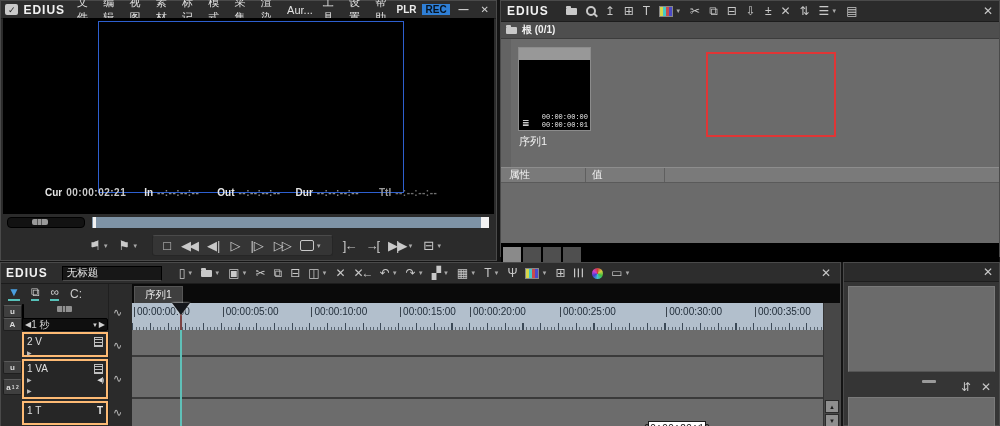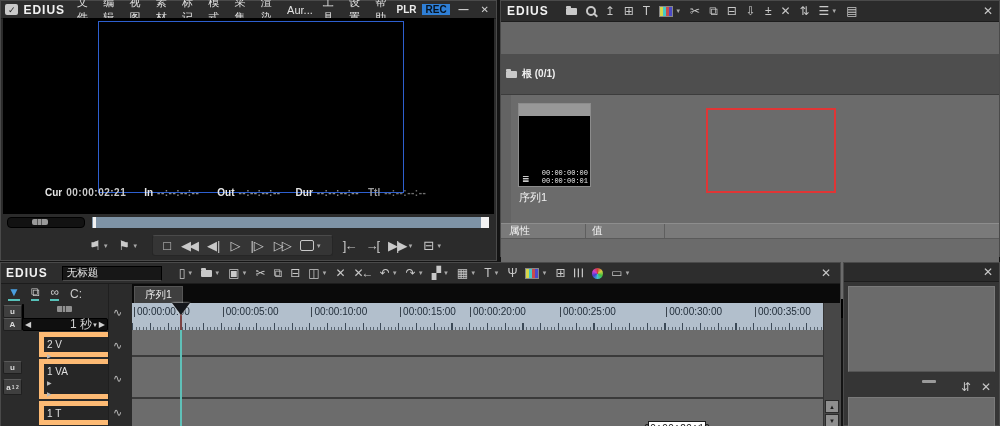--- a/index.html
+++ b/index.html
@@ -57,21 +57,21 @@
   .tr-flags{margin-left:88px;}
   .tr-main{margin-left:14px;background:#353535;border:1px solid #262626;border-top-color:#4a4a4a;border-radius:3px;padding:3px 10px;}
   .tr-edit{margin-left:10px;}
   .transport .icon .g{font-size:13px;}
 
   
   #bin{left:500px;top:0;width:500px;height:257px;background:#666;}
   .bin-toolbar{height:20px;background:#2b2b2b;display:flex;align-items:center;padding:0 6px;gap:9px;border-bottom:1px solid #1d1d1d;}
   .bin-toolbar .brand{margin-right:8px;}
   .bin-close{margin-left:auto;}
-  .bin-path{height:16px;background:#4e4e4e;border-bottom:1px solid #3c3c3c;display:flex;align-items:center;padding:12px 5px;gap:5px;margin-top:32px;}
+  .bin-path{height:16px;background:#4e4e4e;border-bottom:1px solid #3c3c3c;display:flex;align-items:center;padding:0 5px;gap:5px;}
   .bin-path-label{font-size:10px;font-weight:bold;color:#f0f0f0;}
   .bin-body{position:relative;height:128px;background:#6b6b6b;border-left:10px solid #636363;box-sizing:border-box;}
   .clip-card{position:absolute;left:7px;top:8px;width:73px;height:84px;border:1px solid #8c8c8c;box-sizing:border-box;
     display:flex;flex-direction:column;}
   .clip-head{height:12px;background:#989898;}
   .clip-bodyimg{flex:1;background:#000;position:relative;}
   .seq-glyph{position:absolute;left:3px;bottom:2px;color:#fff;font-size:9px;}
   .clip-tcs{position:absolute;right:2px;bottom:1px;text-align:right;color:#e8e8e8;font-size:7px;line-height:8px;
     font-family:"Liberation Mono","DejaVu Sans Mono",monospace;}
   .clip-label{position:absolute;left:8px;top:95px;font-size:11px;color:#f2f2f2;}
@@ -95,22 +95,22 @@
   .tl-main{position:relative;height:143px;}
   .tl-left{position:absolute;left:0;top:0;bottom:0;width:131px;background:#2b2b2b;}
   .mode-row{height:19px;display:flex;align-items:center;gap:11px;padding-left:7px;}
   .lbtn{position:absolute;left:2px;width:17px;height:11px;background:#3f3f3f;border:1px solid #1f1f1f;border-top-color:#5a5a5a;
     border-radius:2px;color:#ddd;font-size:8px;font-weight:bold;display:flex;align-items:center;justify-content:center;}
   .lrow{position:absolute;left:21px;width:86px;}
   .vslider{height:10px;background:#0f0f0f;border:1px solid #000;border-radius:2px;position:relative;}
   .vslider-thumb{position:absolute;left:34px;top:1px;width:15px;height:6px;background:#909090;border-radius:1px;
     background-image:linear-gradient(90deg,transparent 5px,#444 5px 6px,transparent 6px 8px,#444 8px 9px,transparent 9px);}
   .zoomsel{height:11px;background:#0f0f0f;border:1px solid #000;border-radius:2px;display:flex;align-items:center;color:#cfcfcf;font-size:8px;padding:0 2px;}
-  .zoom-label{flex:1;text-align:right;font-size:12px;}
-  .trackhead{position:absolute;left:38px;width:86px;background:#262626;border:5px solid #fdba74;box-sizing:border-box;
+  .zoom-label{flex:1;text-align:left;font-size:10px;}
+  .trackhead{position:absolute;left:21px;width:86px;background:#262626;border:2px solid #fdba74;box-sizing:border-box;
     color:#e0e0e0;font-size:10px;padding:2px 3px;}
   .th-row{display:flex;align-items:center;height:11px;}
   .th-name{flex:1;}
   .film{width:9px;height:10px;border:1px solid #c0c0c0;box-sizing:border-box;
     background:repeating-linear-gradient(0deg,#c0c0c0 0 1px,transparent 1px 3px);}
   .exp{font-size:6px;color:#bbb;}
   .spk{font-size:7px;color:#ddd;letter-spacing:-1px;}
   .t-glyph{font-size:10px;font-weight:bold;color:#e8e8e8;}
   .patch-col{position:absolute;right:0;top:0;bottom:0;width:23px;background:#2b2b2b;border-left:1px solid #1f1f1f;}
   .patch{position:absolute;left:4px;color:#b8b8b8;font-size:11px;}
@@ -192,21 +192,21 @@
           <span class="tc-val">--:--:--:--</span>
           </span>
         <span class="tc-dim" style="display:flex;margin-left:18px;">
           <span class="tc-label">Out</span>
           <span class="tc-val">--:--:--:--</span>
           </span>
         <span class="tc-dim" style="display:flex;margin-left:15px;">
           <span class="tc-label">Dur</span>
           <span class="tc-val">--:--:--:--</span>
           </span>
-        <span class="tc-dim tc-ttl" style="display:flex;margin-left:9px;">
+        <span class="tc-dim tc-ttl" style="display:flex;margin-left:20px;">
           <span class="tc-label">Ttl</span>
           <span class="tc-val">--:--:--:--</span>
           </span>
       </div>
     </div>
 
     <div class="scrub-row">
       <span class="shuttle">
           <span class="shuttle-thumb"></span>
         </span>

